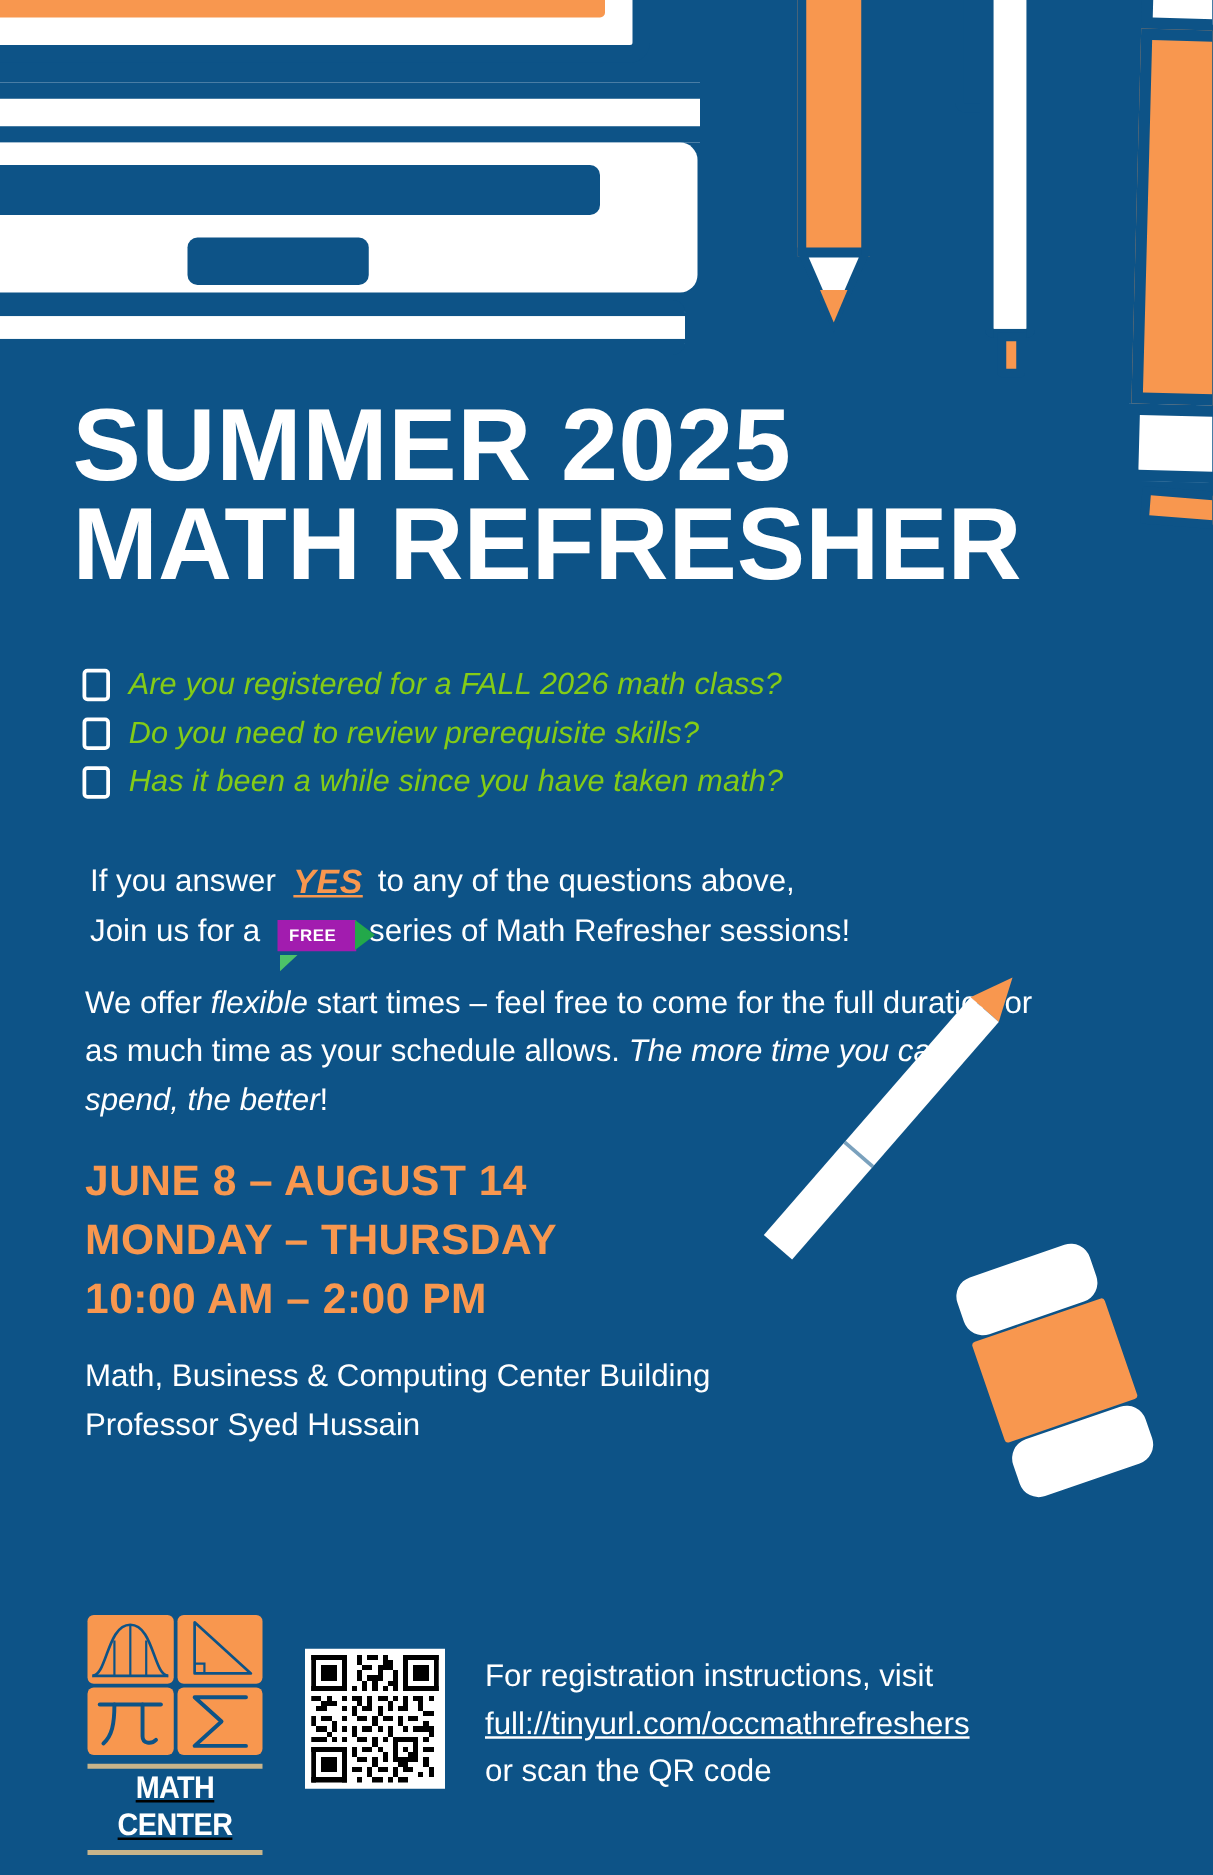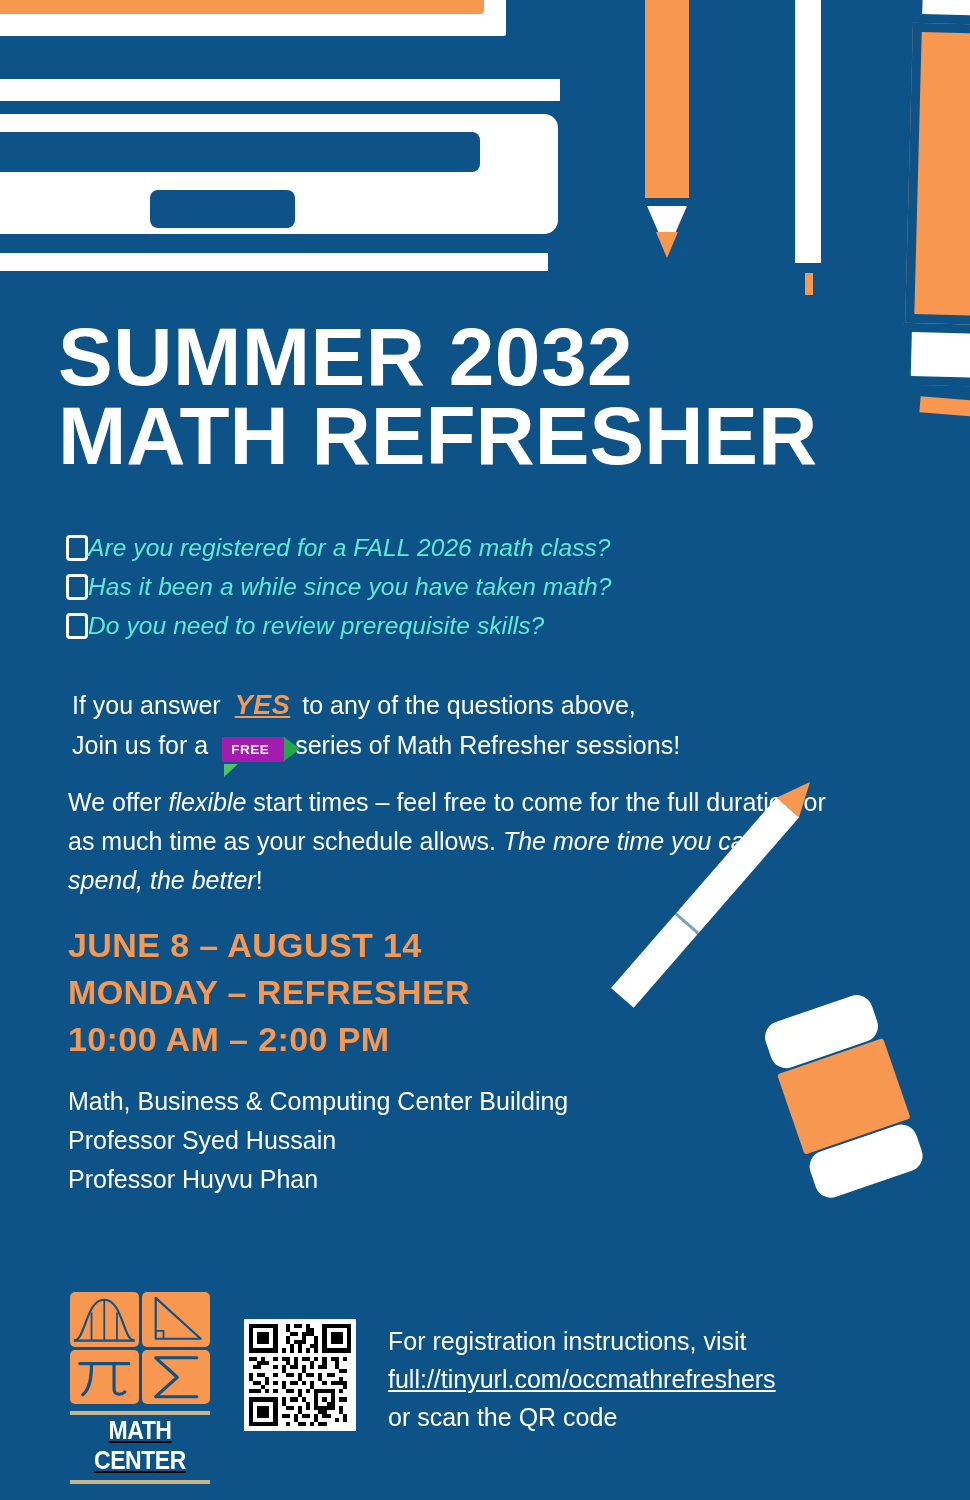--- a/index.html
+++ b/index.html
@@ -95,21 +95,21 @@
     line-height:0.96;
     letter-spacing:0.5px;
   }
   .headline .l2 { letter-spacing:0px; }
 
   
   .checklist { position:absolute; left:66px; top:528px; width:800px; }
   .check-row { display:flex; align-items:center; height:39px; }
   .chkbox { width:22px; height:26px; border:3px solid #ffffff; border-radius:4px;
             box-sizing:border-box; flex:0 0 auto; }
-  .check-row .q { color:#5eead4; font-size:24.5px;
+  .check-row .q { margin-left:15px; color:#84cc16; font-size:24.5px;
                   font-style:italic; letter-spacing:0.1px; white-space:nowrap;}
 
   
   .yesblock { position:absolute; left:72px; top:685px; width:820px;
               color:#ffffff; font-size:25px; line-height:40px;}
   .yesblock .line { display:flex; align-items:center; height:40px; white-space:nowrap;}
   .yes-word { color:#f8974f; font-weight:bold; font-size:27px; font-style:italic;
               margin:0 12px 0 14px; letter-spacing:0.5px;text-decoration:underline;}
   .free-tag { position:relative; display:inline-block; margin:0 10px 0 14px; }
   .free-tag .flag { position:relative; background:#a21caf; color:#ffffff;
@@ -211,36 +211,36 @@
   </div>
 
   <div class="marker">
     <div class="cap"></div>
       <div class="body"></div>
     <div class="nib-w"></div>
       <div class="nib-o"></div>
   </div>
 
   <div class="headline">
-    <div class="l1">SUMMER 2032</div>
+    <div class="l1">SUMMER 2025</div>
     <div class="l2">MATH REFRESHER</div>
   </div>
 
   <div class="checklist">
     <div class="check-row">
       <span class="chkbox"></span>
       <span class="q">Are you registered for a FALL 2026 math class?</span>
     </div>
     <div class="check-row">
       <span class="chkbox"></span>
-      <span class="q">Has it been a while since you have taken math?</span>
+      <span class="q">Do you need to review prerequisite skills?</span>
     </div>
     <div class="check-row">
       <span class="chkbox"></span>
-      <span class="q">Do you need to review prerequisite skills?</span>
+      <span class="q">Has it been a while since you have taken math?</span>
     </div>
   </div>
 
   <div class="yesblock">
     <div class="line">
       <span>If you answer</span>
       <span class="yes-word">YES</span>
       <span>to any of the questions above,</span>
     </div>
     <div class="line">
@@ -250,28 +250,27 @@
         <span class="tail"></span>
       </span>
       <span>series of Math Refresher sessions!</span>
     </div>
   </div>
 
   <div class="flexpara"><span>We offer </span><i>flexible</i><span> start times – feel free to come for the full duration or as much time as your schedule allows. </span><i class="last">The more time you can spend, the better</i><span>!</span></div>
 
   <div class="dates">
     <div>JUNE 8 – AUGUST 14</div>
-    <div>MONDAY – REFRESHER</div>
+    <div>MONDAY – THURSDAY</div>
     <div>10:00 AM – 2:00 PM</div>
   </div>
 
   <div class="loc">
     <div>Math, Business &amp; Computing Center Building</div>
     <div>Professor Syed Hussain</div>
-    <div>Professor Huyvu Phan</div>
   </div>
 
   <div class="dpencil">
     <div class="tip"></div>
       <div class="shaft"></div>
       <div class="seam"></div>
   </div>
 
   <div class="eraser">
     <div class="seg top"></div>

